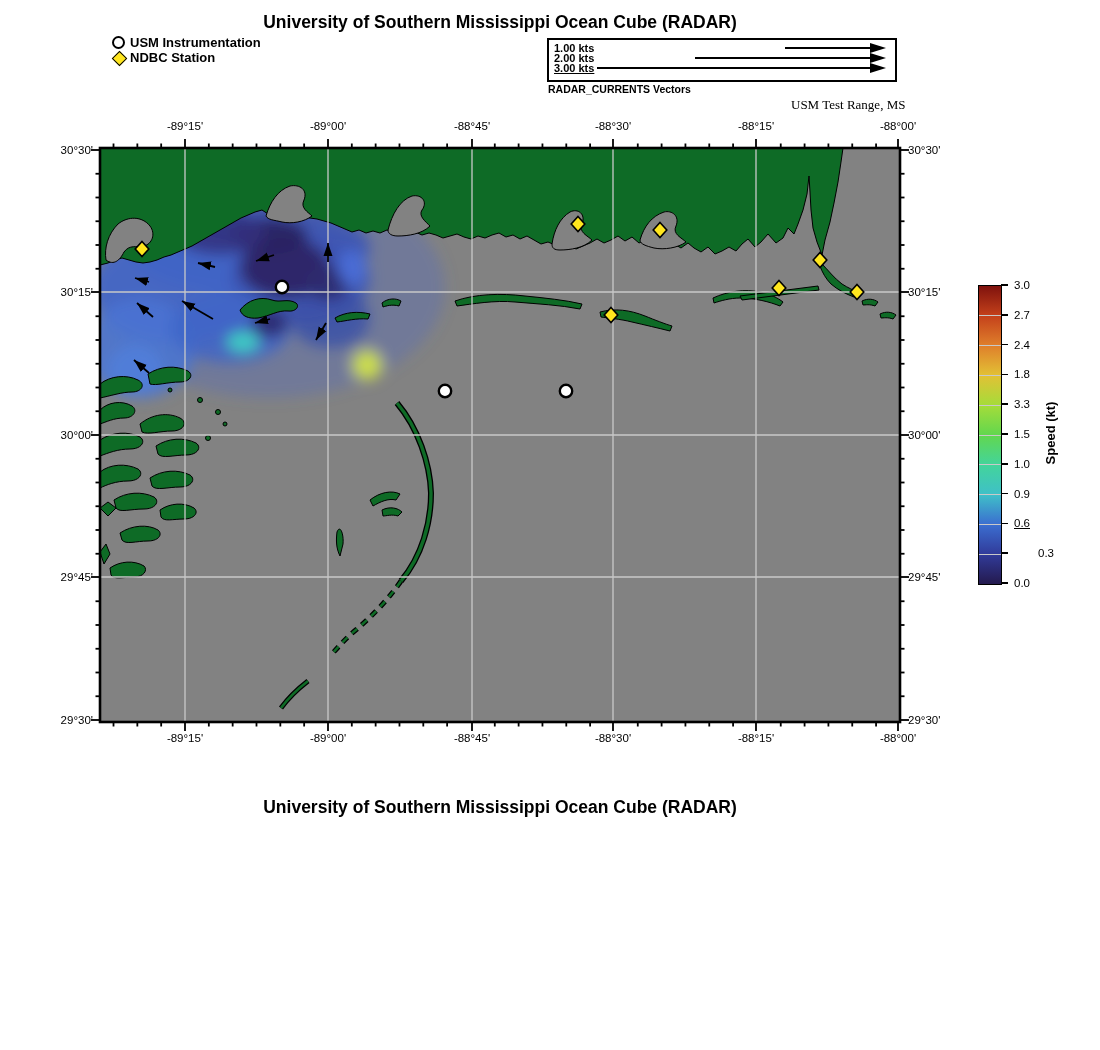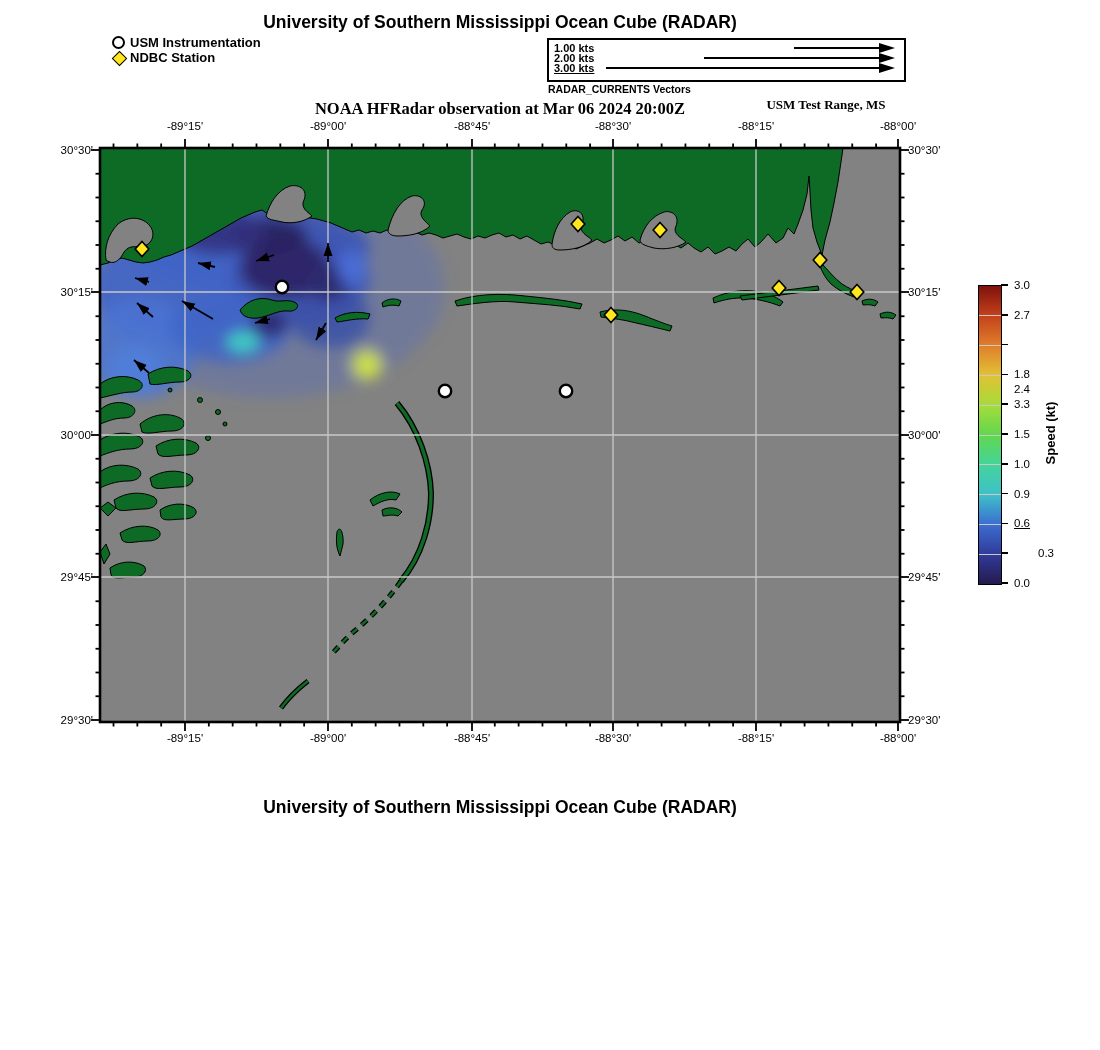--- a/index.html
+++ b/index.html
@@ -2,31 +2,31 @@
 <html><head>
 <meta charset="utf-8">
 <style>
   html,body{margin:0;padding:0;background:#fff;}
   #page{position:relative;width:1100px;height:1050px;background:#ffffff;overflow:hidden;
         font-family:"Liberation Sans","DejaVu Sans",sans-serif;color:#000;}
   .abs{position:absolute;}
   .title{left:100px;top:12px;width:800px;text-align:center;font-size:17.5px;font-weight:bold;}
   .subtitle{left:100px;top:99px;width:800px;text-align:center;font-size:16.5px;font-weight:bold;
             font-family:"Liberation Serif","DejaVu Serif",serif;}
-  .range-label{left:760px;top:97px;width:132px;text-align:center;font-size:13px;font-weight:bold;
+  .range-label{left:791px;top:97px;width:132px;text-align:left;font-size:13px;font-weight:normal;
             font-family:"Liberation Serif","DejaVu Serif",serif;}
   .bottom-title{left:100px;top:797px;width:800px;text-align:center;font-size:17.5px;font-weight:bold;}
   .legend{left:112px;top:36px;}
   .legend-row{position:absolute;left:0;white-space:nowrap;}
   .legend-label{position:absolute;left:18px;top:0;font-size:13px;font-weight:bold;line-height:14px;}
   .icon-circle{position:absolute;left:0;top:0;width:9px;height:9px;border:2.6px solid #000;
                border-radius:50%;background:#fff;}
   .icon-diamond{position:absolute;left:2px;top:2px;width:9px;height:9px;background:#ffe61e;
                border:1.8px solid #000;transform:rotate(45deg);}
-  .vecbox{left:547px;top:38px;width:346px;height:40px;border:2.5px solid #000;background:#fff;padding-left:9px;}
+  .vecbox{left:547px;top:38px;width:346px;height:40px;border:2.5px solid #000;background:#fff;}
   .vec-label{position:absolute;left:5px;font-size:11px;font-weight:bold;line-height:11px;white-space:nowrap;}
   .vec-line{position:absolute;right:24px;height:1.6px;background:#000;}
   .vec-head{position:absolute;right:9px;width:0;height:0;border-left:16px solid #000;
             border-top:5px solid transparent;border-bottom:5px solid transparent;}
   .vec-caption{left:548px;top:83px;font-size:10.5px;font-weight:bold;}
   .ax-label{position:absolute;font-size:11.5px;line-height:14px;white-space:nowrap;}
   .ax-top,.ax-bottom{width:64px;text-align:center;}
   .ax-left{width:60px;text-align:right;}
   .ax-right{width:60px;text-align:left;}
   #colorbar{left:978px;top:285px;width:22px;height:298px;border:1.6px solid #000;}
@@ -60,21 +60,20 @@
       <div class="vec-head" style="top:3px;"></div>
       <div class="vec-label" style="top:13px;">2.00 kts</div>
       <div class="vec-line" style="top:17px;width:176px;"></div>
       <div class="vec-head" style="top:13px;"></div>
       <div class="vec-label" style="top:23px;text-decoration:underline;">3.00 kts</div>
       <div class="vec-line" style="top:27px;width:274px;"></div>
       <div class="vec-head" style="top:23px;"></div>
     </div>
   <div class="abs vec-caption">RADAR_CURRENTS Vectors</div>
 
-  <div class="abs subtitle">NOAA HFRadar observation at Mar 06 2024 20:00Z</div>
   <div class="abs range-label">USM Test Range, MS</div>
 
   <svg class="abs" id="map-svg" style="left:0;top:0;" width="1100" height="1050" viewBox="0 0 1100 1050">
     <defs>
       <clipPath id="mapclip">
           <rect x="0" y="0" width="800" height="574"></rect>
         </clipPath>
       <filter id="blobblur" x="-30%" y="-30%" width="160%" height="160%">
         <feGaussianBlur stdDeviation="7"></feGaussianBlur>
       </filter>
@@ -360,21 +359,21 @@
       <div class="cb-sep" style="top:208.1px;"></div>
       <div class="cb-sep" style="top:237.9px;"></div>
       <div class="cb-sep" style="top:267.7px;"></div>
     </div>
   <div id="cb-annot">
       <div class="abs cb-tick" style="left:1001px;top:284.2px;"></div>
       <div class="abs cb-label" style="left:1014px;top:278px;">3.0</div>
       <div class="abs cb-tick" style="left:1001px;top:314px;"></div>
       <div class="abs cb-label" style="left:1014px;top:307.8px;">2.7</div>
       <div class="abs cb-tick" style="left:1001px;top:343.8px;"></div>
-      <div class="abs cb-label" style="left:1014px;top:337.6px;margin-top:44px;">2.4</div>
+      <div class="abs cb-label" style="left:1014px;top:337.6px;">2.4</div>
       <div class="abs cb-tick" style="left:1001px;top:373.59999999999997px;"></div>
       <div class="abs cb-label" style="left:1014px;top:367.4px;">1.8</div>
       <div class="abs cb-tick" style="left:1001px;top:403.4px;"></div>
       <div class="abs cb-label" style="left:1014px;top:397.2px;">3.3</div>
       <div class="abs cb-tick" style="left:1001px;top:433.2px;"></div>
       <div class="abs cb-label" style="left:1014px;top:427px;text-align:right;">1.5</div>
       <div class="abs cb-tick" style="left:1001px;top:463px;"></div>
       <div class="abs cb-label" style="left:1014px;top:456.8px;">1.0</div>
       <div class="abs cb-tick" style="left:1001px;top:492.8px;"></div>
       <div class="abs cb-label" style="left:1014px;top:486.6px;">0.9</div>

